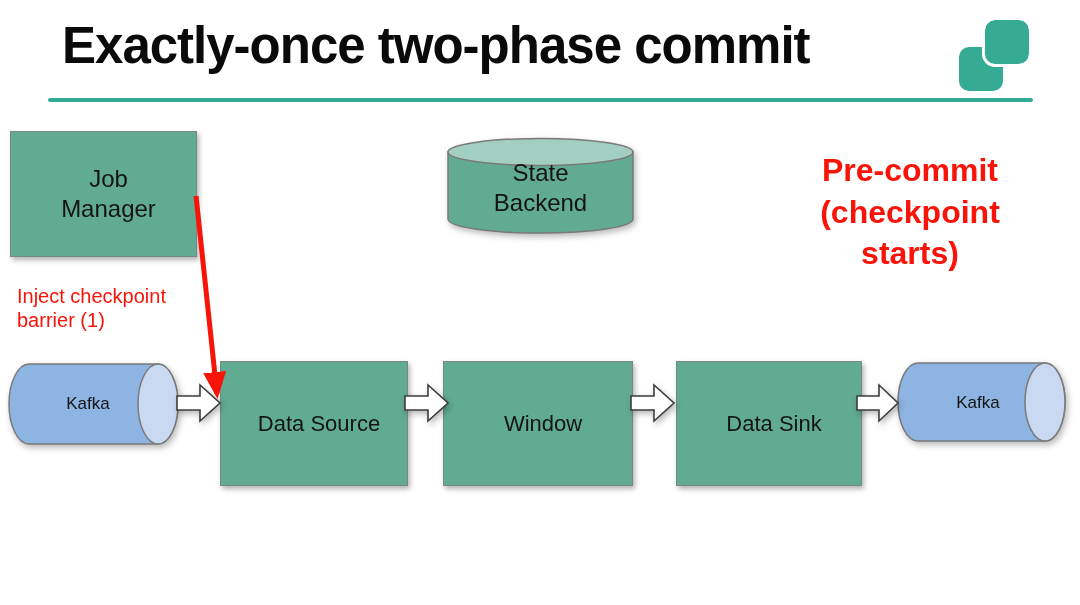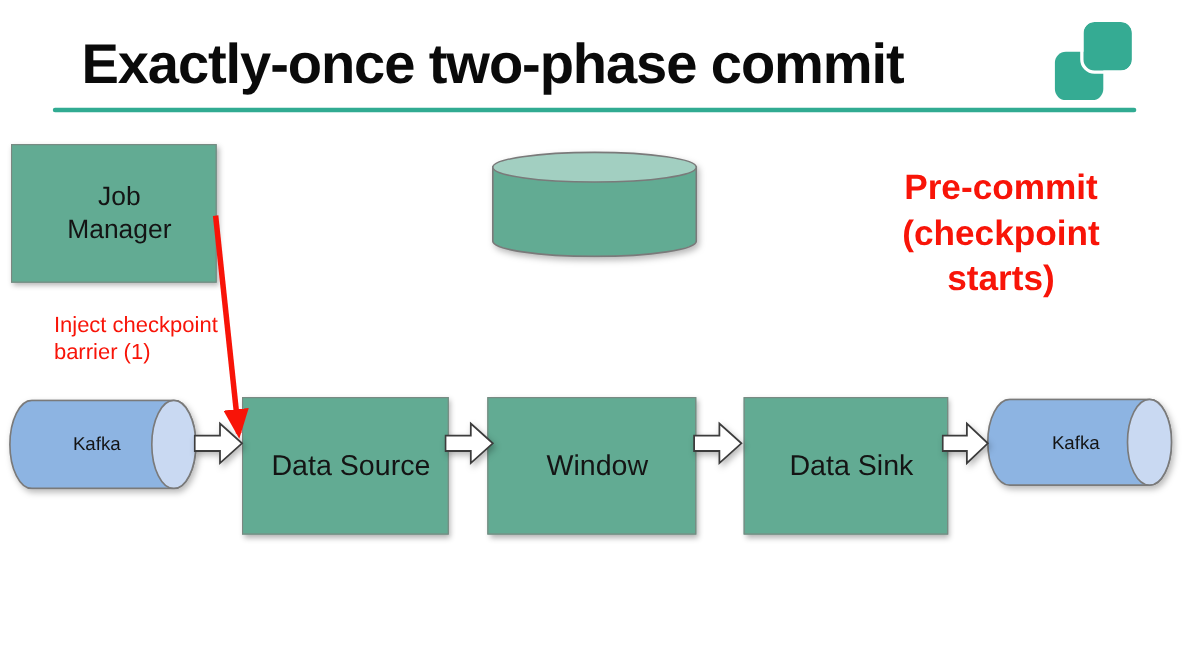--- a/index.html
+++ b/index.html
@@ -1,21 +1,21 @@
 <!DOCTYPE html>
 <html><head>
 <meta charset="utf-8">
 <style>
   html,body{margin:0;padding:0;background:#fff;}
   .slide{
     position:relative; width:1080px; height:605px; background:#ffffff;
     overflow:hidden; font-family:"Liberation Sans", sans-serif;
   }
   .title{
-    position:absolute; left:62px; top:16px; margin:12px;
+    position:absolute; left:62px; top:16px; margin:0;
     font-size:51px; font-weight:800; letter-spacing:-1px; color:#0a0a0a;
     white-space:nowrap;
     text-align:right;
   }
   .title-underline{
     position:absolute; left:48px; top:98px; width:985px; height:4px;
     background:#31ab92; border-radius:2px;
   }
   .logo{position:absolute; left:956px; top:16px; width:78px; height:78px;}
   .logo .sq{
@@ -25,39 +25,39 @@
   .logo .front{left:29px; top:4px; outline:3px solid #ffffff;}
 
   .node{
     position:absolute; background:#62ab93; border:1.5px solid #7a8780;
     box-shadow:2px 3px 5px rgba(0,0,0,0.30);
     display:flex; align-items:center; justify-content:center;
     box-sizing:border-box;
     padding-left:10px;
   }
   .node-label{
-    font-size:26px; color:#141414; text-align:center; line-height:1.25;
+    font-size:22px; color:#141414; text-align:center; line-height:1.25;
     white-space:pre-line;
   }
   .jm{left:10px; top:131px; width:187px; height:126px;}
   .jm .node-label{font-size:24px;}
   .ds{left:220px; top:361px; width:188px; height:125px;}
   .win{left:443px; top:361px; width:190px; height:125px;}
   .sink{left:676px; top:361px; width:186px; height:125px;}
 
   .shape{position:absolute; filter:drop-shadow(2px 3px 3px rgba(0,0,0,0.28));}
   .shape-label{
     position:absolute; display:flex; align-items:center; justify-content:center;
     font-size:17px; color:#141414; text-align:center; line-height:1.25;
     white-space:pre-line; pointer-events:none;
   }
   .sb-label{font-size:24px;}
 
   .annotation{position:absolute; color:#f81408; white-space:pre-line;}
-  .inject{left:17px; top:284px; font-size:20px; line-height:1.2; text-align:left;margin-left:32px;}
+  .inject{left:17px; top:284px; font-size:20px; line-height:1.2; text-align:left;}
   .precommit{
     left:775px; top:150px; width:270px; font-size:32px; font-weight:bold;
     line-height:1.3; text-align:center;
   }
   .overlay{position:absolute; left:0; top:0; pointer-events:none;}
 </style>
 </head>
 <body>
 
 <div class="slide">
@@ -72,20 +72,22 @@
 
   <div class="node jm">
     <span class="node-label">Job
 Manager</span>
   </div>
 
   <svg class="shape" style="left:447px; top:137px;" width="187" height="97" viewBox="0 0 187 97">
     <path d="M1,15 L1,82 A92,14 0 0 0 186,82 L186,15 Z" fill="#62ab93" stroke="#7a7a7a" stroke-width="1.5"></path>
     <ellipse cx="93.5" cy="15" rx="92.5" ry="13.5" fill="#a2cfc1" stroke="#7a7a7a" stroke-width="1.5"></ellipse>
   </svg>
+  <div class="shape-label sb-label" style="left:447px; top:148px; width:187px; height:80px;">State
+Backend</div>
 
   <div class="annotation inject">Inject checkpoint
 barrier (1)</div>
   <div class="annotation precommit">Pre-commit
 (checkpoint starts)</div>
 
   <svg class="shape" style="left:8px; top:363px;" width="171" height="82" viewBox="0 0 171 82">
     <path d="M21,1 L150,1 A20,40 0 0 1 150,81 L21,81 A20,40 0 0 1 21,1 Z" fill="#8db4e2" stroke="#7a7a7a" stroke-width="1.5"></path>
     <ellipse cx="150" cy="41" rx="20" ry="40" fill="#c9d9f2" stroke="#7a7a7a" stroke-width="1.5"></ellipse>
   </svg>

